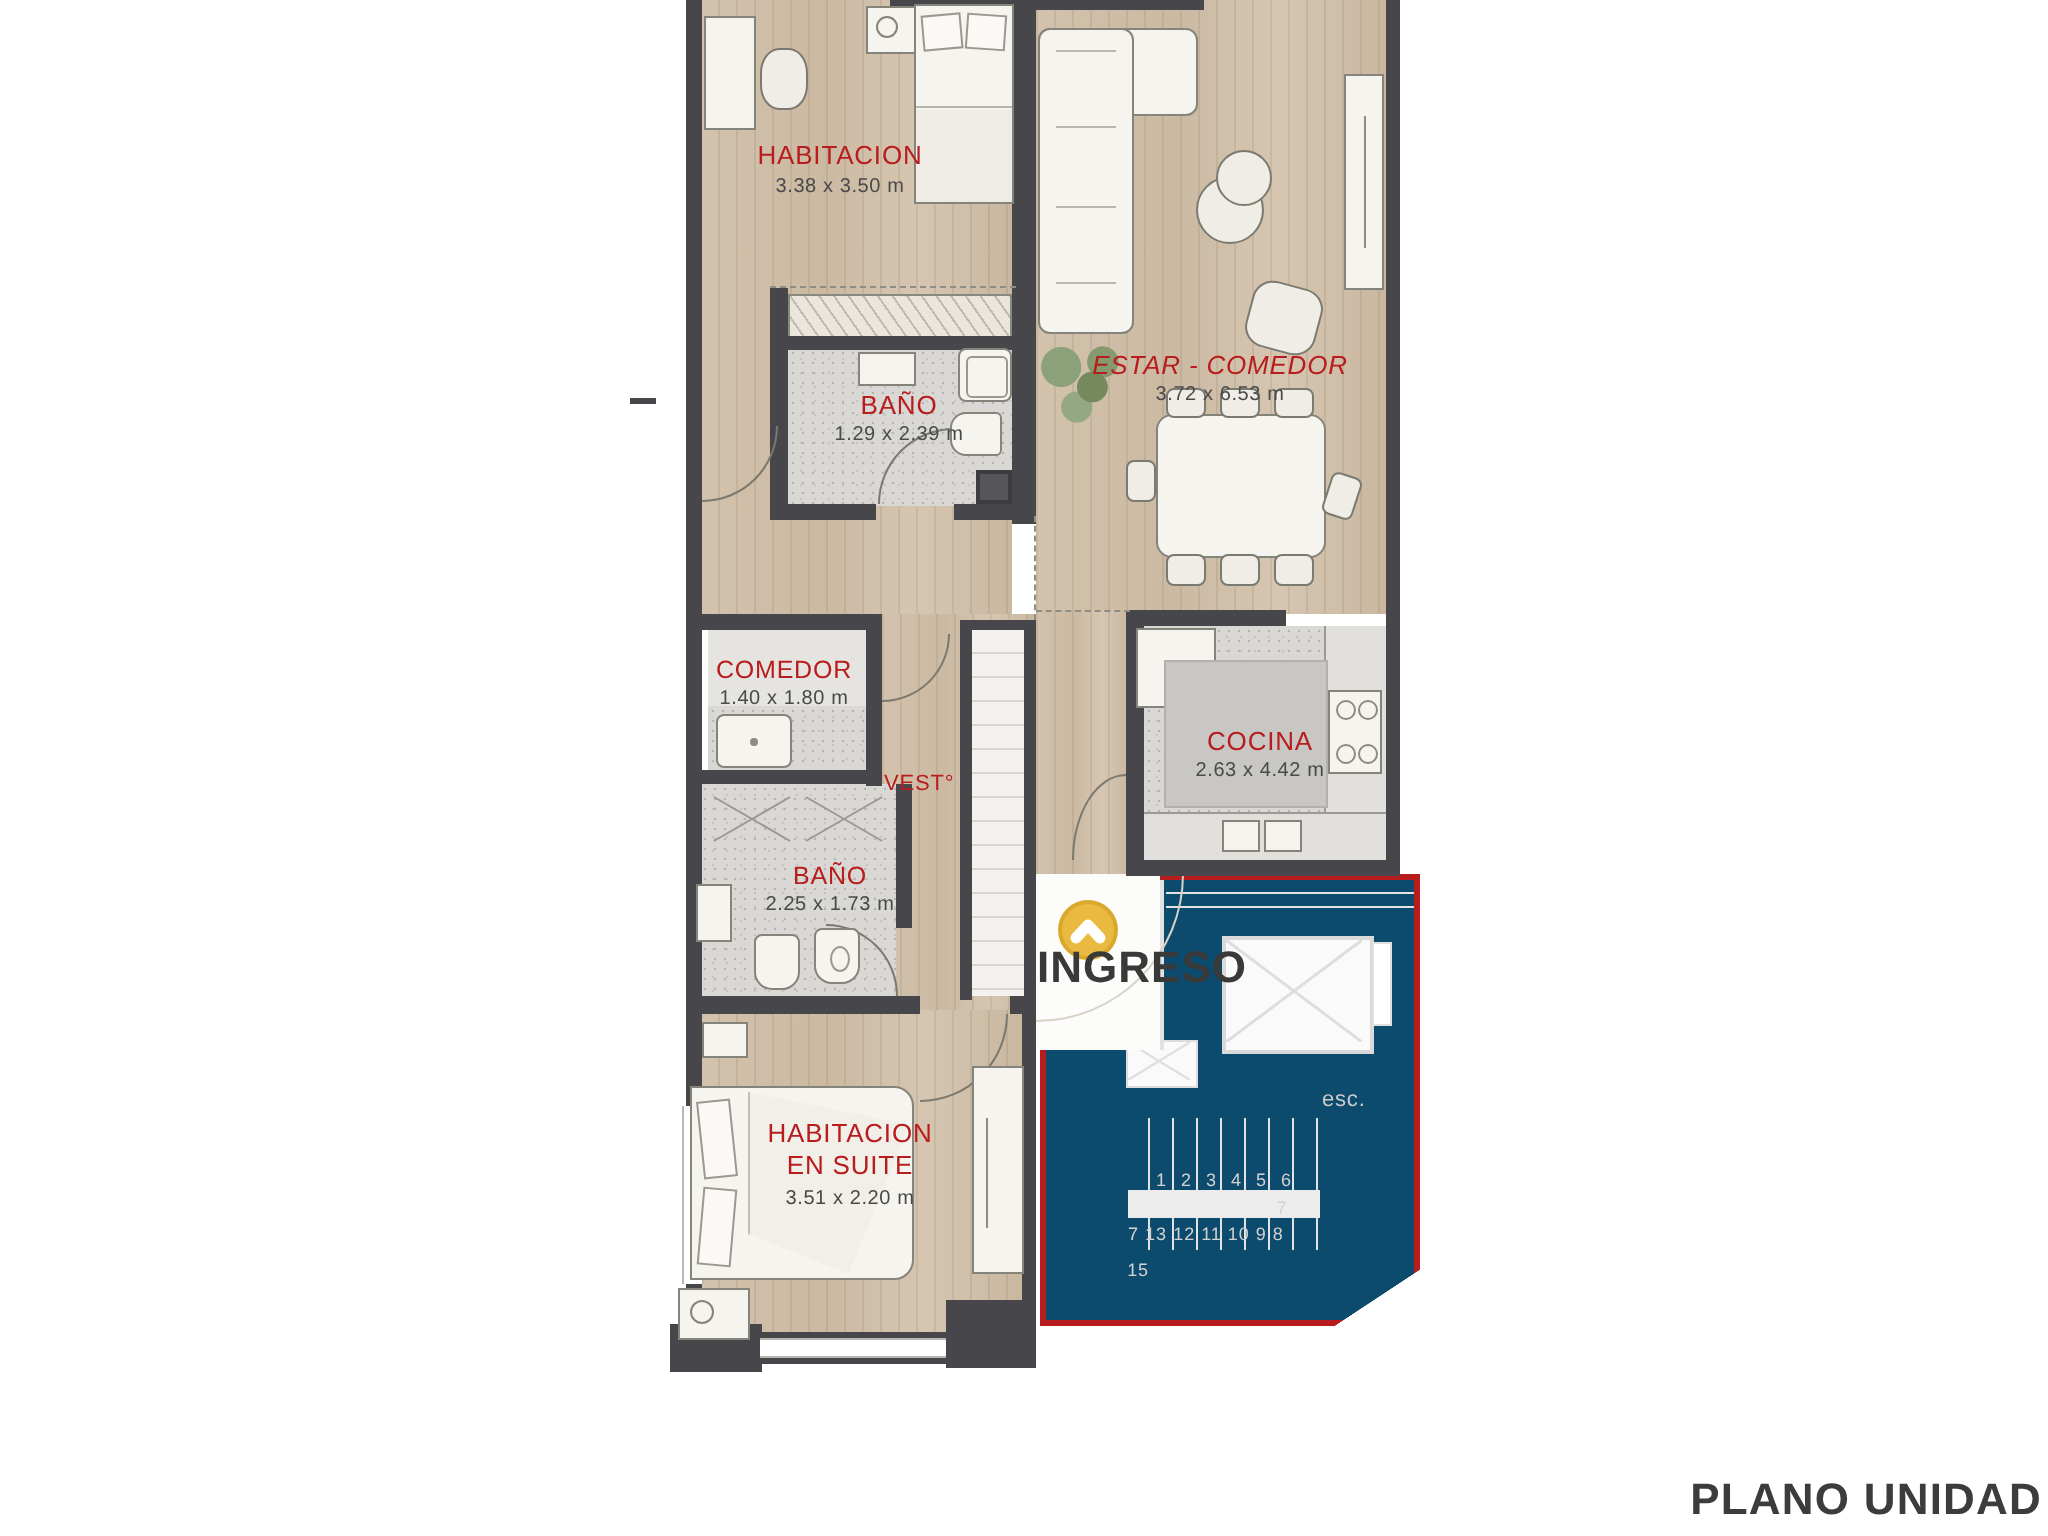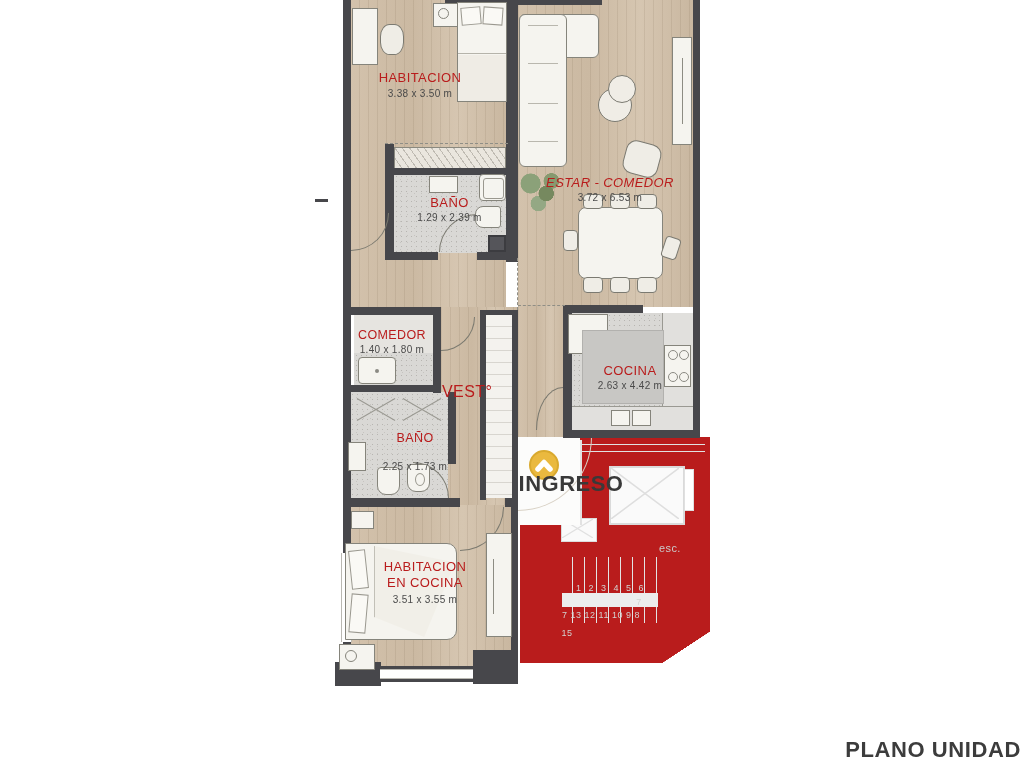--- a/index.html
+++ b/index.html
@@ -43,21 +43,21 @@
   <div class="wood" style="left:193px;top:305px;width:47px;height:133px;"></div>
   <div class="wood" style="left:116px;top:307px;width:77px;height:198px;"></div>
   <div class="wood" style="left:25px;top:505px;width:161px;height:167px;"></div>
 
   <div class="tile" style="left:69px;top:174px;width:112px;height:79px;"></div>
   <div class="abs" style="left:29px;top:315px;width:79px;height:40px;background:#e6e4e0;"></div>
   <div class="tile" style="left:29px;top:353px;width:79px;height:33px;"></div>
   <div class="tile" style="left:25px;top:392px;width:98px;height:106px;"></div>
   <div class="tile" style="left:247px;top:313px;width:121px;height:118px;"></div>
 
-  <div class="abs" style="left:195px;top:437px;width:190px;height:226px;background:#b91c1c;border:1px solid #b91c1c;box-sizing:border-box;">
+  <div class="abs" style="left:195px;top:437px;width:190px;height:226px;background:#0c4a6e;border:3px solid #b91c1c;box-sizing:border-box;">
     <div class="gline" style="left:60px;top:6px;width:124px;height:1px;"></div>
     <div class="gline" style="left:60px;top:13px;width:124px;height:1px;"></div>
     <div class="abs" style="left:88px;top:28px;width:72px;height:55px;background:#fafafa;border:2px solid #dadada;">
       <svg width="68" height="51" style="position:absolute;left:0;top:0;">
         <line x1="0" y1="0" x2="68" y2="51" stroke="#dedede" stroke-width="1.5"></line>
         <line x1="68" y1="0" x2="0" y2="51" stroke="#dedede" stroke-width="1.5"></line>
       </svg>
     </div>
     <div class="abs" style="left:40px;top:80px;width:34px;height:22px;background:#fafafa;border:1.5px solid #dcdcdc;">
       <svg width="31" height="19" style="position:absolute;left:0;top:0;">
@@ -226,31 +226,31 @@
 
   <div class="lbl" style="left:68px;top:196px;width:113px;">BAÑO</div>
   <div class="dims" style="left:68px;top:212px;width:113px;">1.29 x 2.39 m</div>
 
   <div class="lbl" style="left:200px;top:176px;width:170px;font-style:italic;">ESTAR - COMEDOR</div>
   <div class="dims" style="left:200px;top:192px;width:170px;">3.72 x 6.53 m</div>
 
   <div class="lbl" style="left:25px;top:328px;width:84px;font-size:12.5px;">COMEDOR</div>
   <div class="dims" style="left:25px;top:344px;width:84px;">1.40 x 1.80 m</div>
 
-  <div class="lbl" style="left:117px;top:385px;width:54px;font-size:16px;text-align:left;">VEST°</div>
+  <div class="lbl" style="left:117px;top:385px;width:54px;font-size:11px;text-align:left;">VEST°</div>
 
   <div class="lbl" style="left:255px;top:364px;width:100px;">COCINA</div>
   <div class="dims" style="left:255px;top:380px;width:100px;">2.63 x 4.42 m</div>
 
   <div class="lbl" style="left:38px;top:431px;width:104px;font-size:12.5px;">BAÑO</div>
-  <div class="dims" style="left:38px;top:447px;width:104px;margin-top:14px;">2.25 x 1.73 m</div>
+  <div class="dims" style="left:38px;top:447px;width:104px;">2.25 x 1.73 m</div>
 
   <div class="lbl" style="left:30px;top:560px;width:140px;">HABITACION</div>
-  <div class="lbl" style="left:30px;top:576px;width:140px;">EN COCINA</div>
-  <div class="dims" style="left:30px;top:594px;width:140px;">3.51 x 3.55 m</div>
+  <div class="lbl" style="left:30px;top:576px;width:140px;">EN SUITE</div>
+  <div class="dims" style="left:30px;top:594px;width:140px;">3.51 x 2.20 m</div>
 
   <div class="abs" style="left:204px;top:450px;width:30px;height:30px;border-radius:50%;background:#eab93f;border:2px solid #d9a92e;box-sizing:border-box;">
     <svg width="26" height="26" style="position:absolute;left:0;top:0;">
       <path d="M7 17 L13 10.5 L19 17" fill="none" stroke="#ffffff" stroke-width="5.5" stroke-linecap="round" stroke-linejoin="round"></path>
     </svg>
   </div>
   <div class="lbl" style="left:190px;top:477px;width:112px;font-size:22px;font-weight:bold;color:#393939;letter-spacing:.5px;">INGRESO</div>
 
 </div>
 

